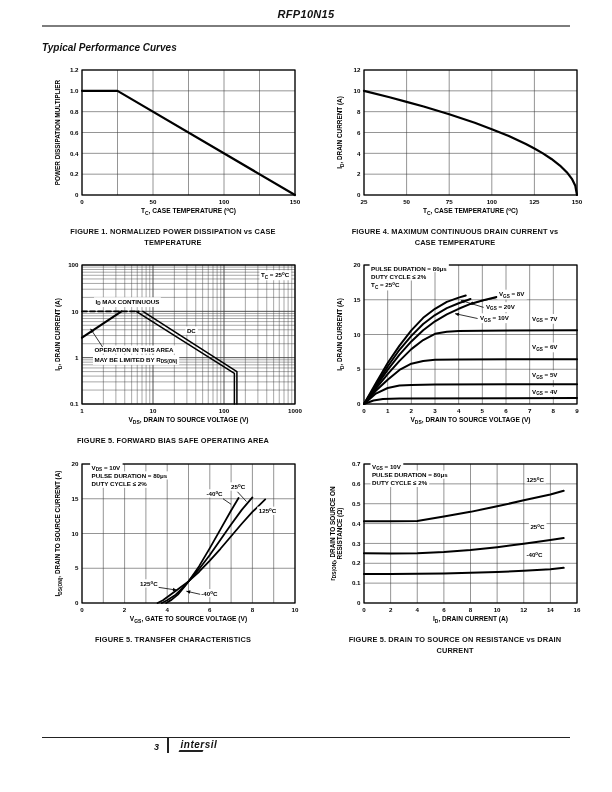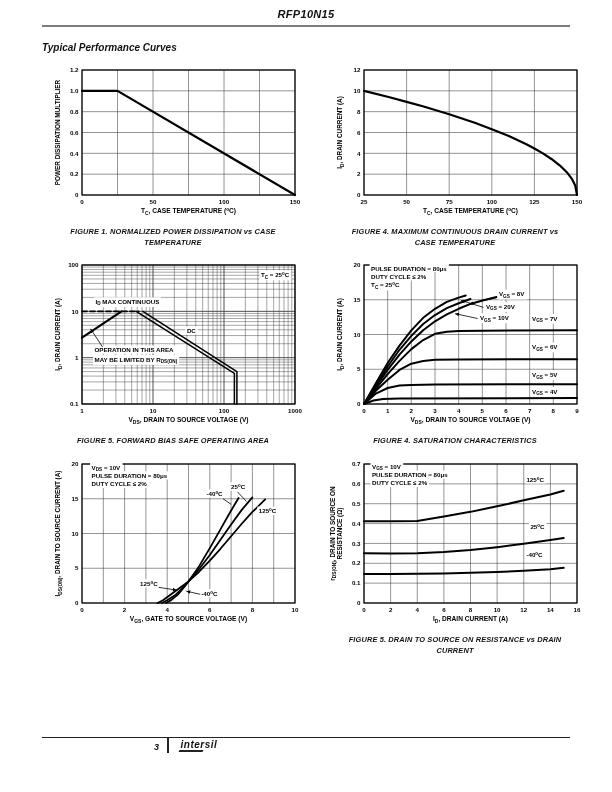--- a/index.html
+++ b/index.html
@@ -9,21 +9,21 @@
     font-family:"Liberation Sans", sans-serif;color:#111;
     padding:8px 42px 0 42px;overflow:hidden;
   }
   .doc-title{text-align:center;font-size:11px;font-weight:bold;font-style:italic;letter-spacing:.3px;}
   .rule{border:none;border-top:2px solid #7d7d7d;margin:5px 0 0 0;height:0;}
   .section-title{font-size:10px;font-weight:bold;font-style:italic;margin:15px 0 10px 0;}
   .charts{display:grid;grid-template-columns:1fr 1fr;column-gap:20px;row-gap:10px;}
   figure{margin:0;padding:0;display:flex;flex-direction:column;align-items:center;}
   figcaption{
     font-size:7.4px;font-weight:bold;text-align:center;line-height:1.45;
-    margin-top:6px;padding:0 18px;letter-spacing:.15px;max-width:240px;font-style:italic;
+    margin-top:6px;padding:0 18px;letter-spacing:.15px;max-width:240px;
   }
   svg.chart text{font-family:"Liberation Sans", sans-serif;}
   .footer{position:absolute;left:42px;right:42px;top:737px;}
   .footer-rule{border-top:1.5px solid #222;}
   .footer-row{display:flex;align-items:center;margin-left:112px;margin-top:2px;}
   .pagenum{font-size:9px;font-style:italic;font-weight:bold;margin-right:8px;}
   .divider{display:inline-block;width:1.5px;height:16px;background:#222;margin-right:12px;margin-top:-4px;}
   .logo{
     font-size:10px;font-weight:bold;font-style:italic;letter-spacing:.5px;
     position:relative;line-height:1;padding-bottom:3px;
@@ -266,21 +266,20 @@
           <text x="208.03" y="118.89" text-anchor="start" font-size="6.2" font-weight="bold"><tspan dy="0.00">V</tspan><tspan font-size="4.65" dy="1.61">GS</tspan><tspan dy="-1.61"> = 5V</tspan></text>
           <rect x="206.53" y="128.98" width="29.35" height="9.81" fill="#fff"></rect>
           <text x="208.03" y="135.58" text-anchor="start" font-size="6.2" font-weight="bold"><tspan dy="0.00">V</tspan><tspan font-size="4.65" dy="1.61">GS</tspan><tspan dy="-1.61"> = 4V</tspan></text>
           <line x1="172.53" y1="39.66" x2="145.32" y2="45.92" stroke="#000" stroke-width="0.8"></line>
           <polygon points="145.32,45.92 148.67,43.39 149.44,46.73" fill="#000"></polygon>
           <line x1="159.52" y1="49.39" x2="137.03" y2="42.45" stroke="#000" stroke-width="0.8"></line>
           <polygon points="137.03,42.45 141.20,41.94 140.19,45.21" fill="#000"></polygon>
           <line x1="153.60" y1="60.52" x2="131.12" y2="55.65" stroke="#000" stroke-width="0.8"></line>
           <polygon points="131.12,55.65 135.23,54.79 134.50,58.13" fill="#000"></polygon>
         </svg>
-      <figcaption>FIGURE 4. SATURATION CHARACTERISTICS</figcaption>
     </figure>
 
     <figure>
       <svg class="chart" width="262" height="172" viewBox="0 0 262 172">
           <line x1="40.00" y1="7" x2="40.00" y2="146" stroke="#3c3c3c" stroke-width="0.55"></line>
           <line x1="61.30" y1="7" x2="61.30" y2="146" stroke="#3c3c3c" stroke-width="0.55"></line>
           <line x1="82.60" y1="7" x2="82.60" y2="146" stroke="#3c3c3c" stroke-width="0.55"></line>
           <line x1="103.90" y1="7" x2="103.90" y2="146" stroke="#3c3c3c" stroke-width="0.55"></line>
           <line x1="125.20" y1="7" x2="125.20" y2="146" stroke="#3c3c3c" stroke-width="0.55"></line>
           <line x1="146.50" y1="7" x2="146.50" y2="146" stroke="#3c3c3c" stroke-width="0.55"></line>
@@ -327,20 +326,21 @@
           <text x="115.61" y="128.97" text-anchor="end" font-size="6.2" font-weight="bold"><tspan dy="0.00">125</tspan><tspan font-size="4.46" dy="-2.11">o</tspan><tspan dy="2.11">C</tspan></text>
           <rect x="157.78" y="131.99" width="19.69" height="8.31" fill="#fff"></rect>
           <text x="159.28" y="138.70" text-anchor="start" font-size="6.2" font-weight="bold"><tspan dy="0.00">-40</tspan><tspan font-size="4.46" dy="-2.11">o</tspan><tspan dy="2.11">C</tspan></text>
           <line x1="116.68" y1="130.36" x2="134.78" y2="133.14" stroke="#000" stroke-width="0.8"></line>
           <polygon points="134.78,133.14 130.73,134.25 131.25,130.87" fill="#000"></polygon>
           <line x1="158.21" y1="137.31" x2="144.37" y2="134.19" stroke="#000" stroke-width="0.8"></line>
           <polygon points="144.37,134.19 148.49,133.36 147.73,136.70" fill="#000"></polygon>
           <line x1="181.01" y1="41.75" x2="189.10" y2="47.31" stroke="#000" stroke-width="0.8"></line>
           <line x1="195.49" y1="34.80" x2="204.44" y2="44.53" stroke="#000" stroke-width="0.8"></line>
         </svg>
+      <figcaption>FIGURE 5. TRANSFER CHARACTERISTICS</figcaption>
     </figure>
 
     <figure>
       <svg class="chart" width="262" height="172" viewBox="0 0 262 172">
           <line x1="40.00" y1="7" x2="40.00" y2="146" stroke="#3c3c3c" stroke-width="0.55"></line>
           <line x1="66.63" y1="7" x2="66.63" y2="146" stroke="#3c3c3c" stroke-width="0.55"></line>
           <line x1="93.25" y1="7" x2="93.25" y2="146" stroke="#3c3c3c" stroke-width="0.55"></line>
           <line x1="119.88" y1="7" x2="119.88" y2="146" stroke="#3c3c3c" stroke-width="0.55"></line>
           <line x1="146.50" y1="7" x2="146.50" y2="146" stroke="#3c3c3c" stroke-width="0.55"></line>
           <line x1="173.13" y1="7" x2="173.13" y2="146" stroke="#3c3c3c" stroke-width="0.55"></line>

